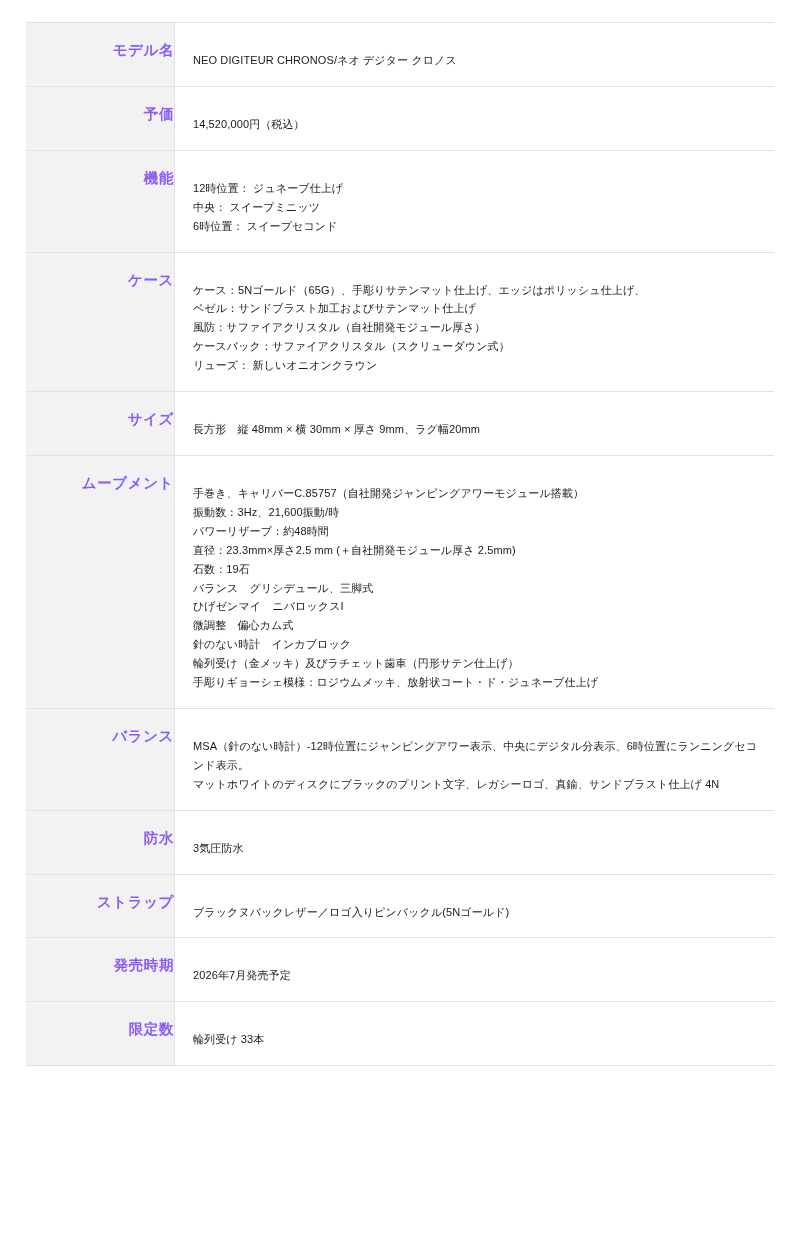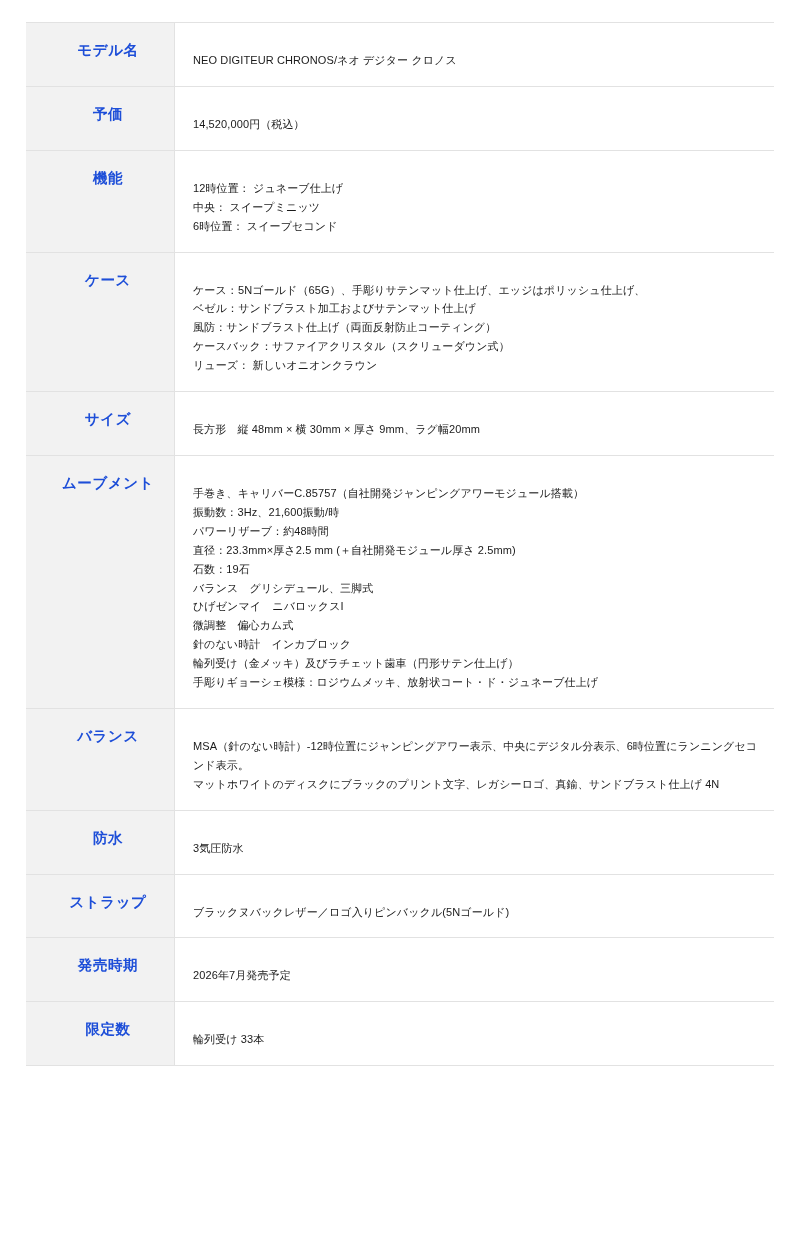--- a/index.html
+++ b/index.html
@@ -24,26 +24,26 @@
     border-collapse: collapse;
     table-layout: fixed;
     border-top: 1px solid #e2e2e2;
   }
   table.spec-table tr {
     border-bottom: 1px solid #e2e2e2;
   }
   table.spec-table th {
     width: 132px;
     background: #f2f2f2;
-    text-align: center;
+    text-align: right;
     vertical-align: top;
     font-size: 14.5px;
     font-weight: bold;
     letter-spacing: 0.04em;
-    color: #1d4ed8;
+    color: #8b5cf6;
     padding: 16px 0 16px 16px;
     border-right: 1px solid #e2e2e2;
     line-height: 1.55;
   }
   table.spec-table td {
     vertical-align: top;
     font-size: 11px;
     font-weight: normal;
     color: #1a1a1a;
     padding: 28px 14px 16px 18px;
@@ -79,21 +79,21 @@
             <span class="line">12時位置： ジュネーブ仕上げ</span>
             <span class="line">中央： スイープミニッツ</span>
             <span class="line">6時位置： スイープセコンド</span>
           </td>
         </tr>
         <tr>
           <th>ケース</th>
           <td>
             <span class="line">ケース：5Nゴールド（65G）、手彫りサテンマット仕上げ、エッジはポリッシュ仕上げ、</span>
             <span class="line">ベゼル：サンドブラスト加工およびサテンマット仕上げ</span>
-            <span class="line">風防：サンドブラスト仕上げ（両面反射防止コーティング）</span>
+            <span class="line">風防：サファイアクリスタル（自社開発モジュール厚さ）</span>
             <span class="line">ケースバック：サファイアクリスタル（スクリューダウン式）</span>
             <span class="line">リューズ： 新しいオニオンクラウン</span>
           </td>
         </tr>
         <tr>
           <th>サイズ</th>
           <td>
             <span class="line">長方形　縦 48mm × 横 30mm × 厚さ 9mm、ラグ幅20mm</span>
           </td>
         </tr>

